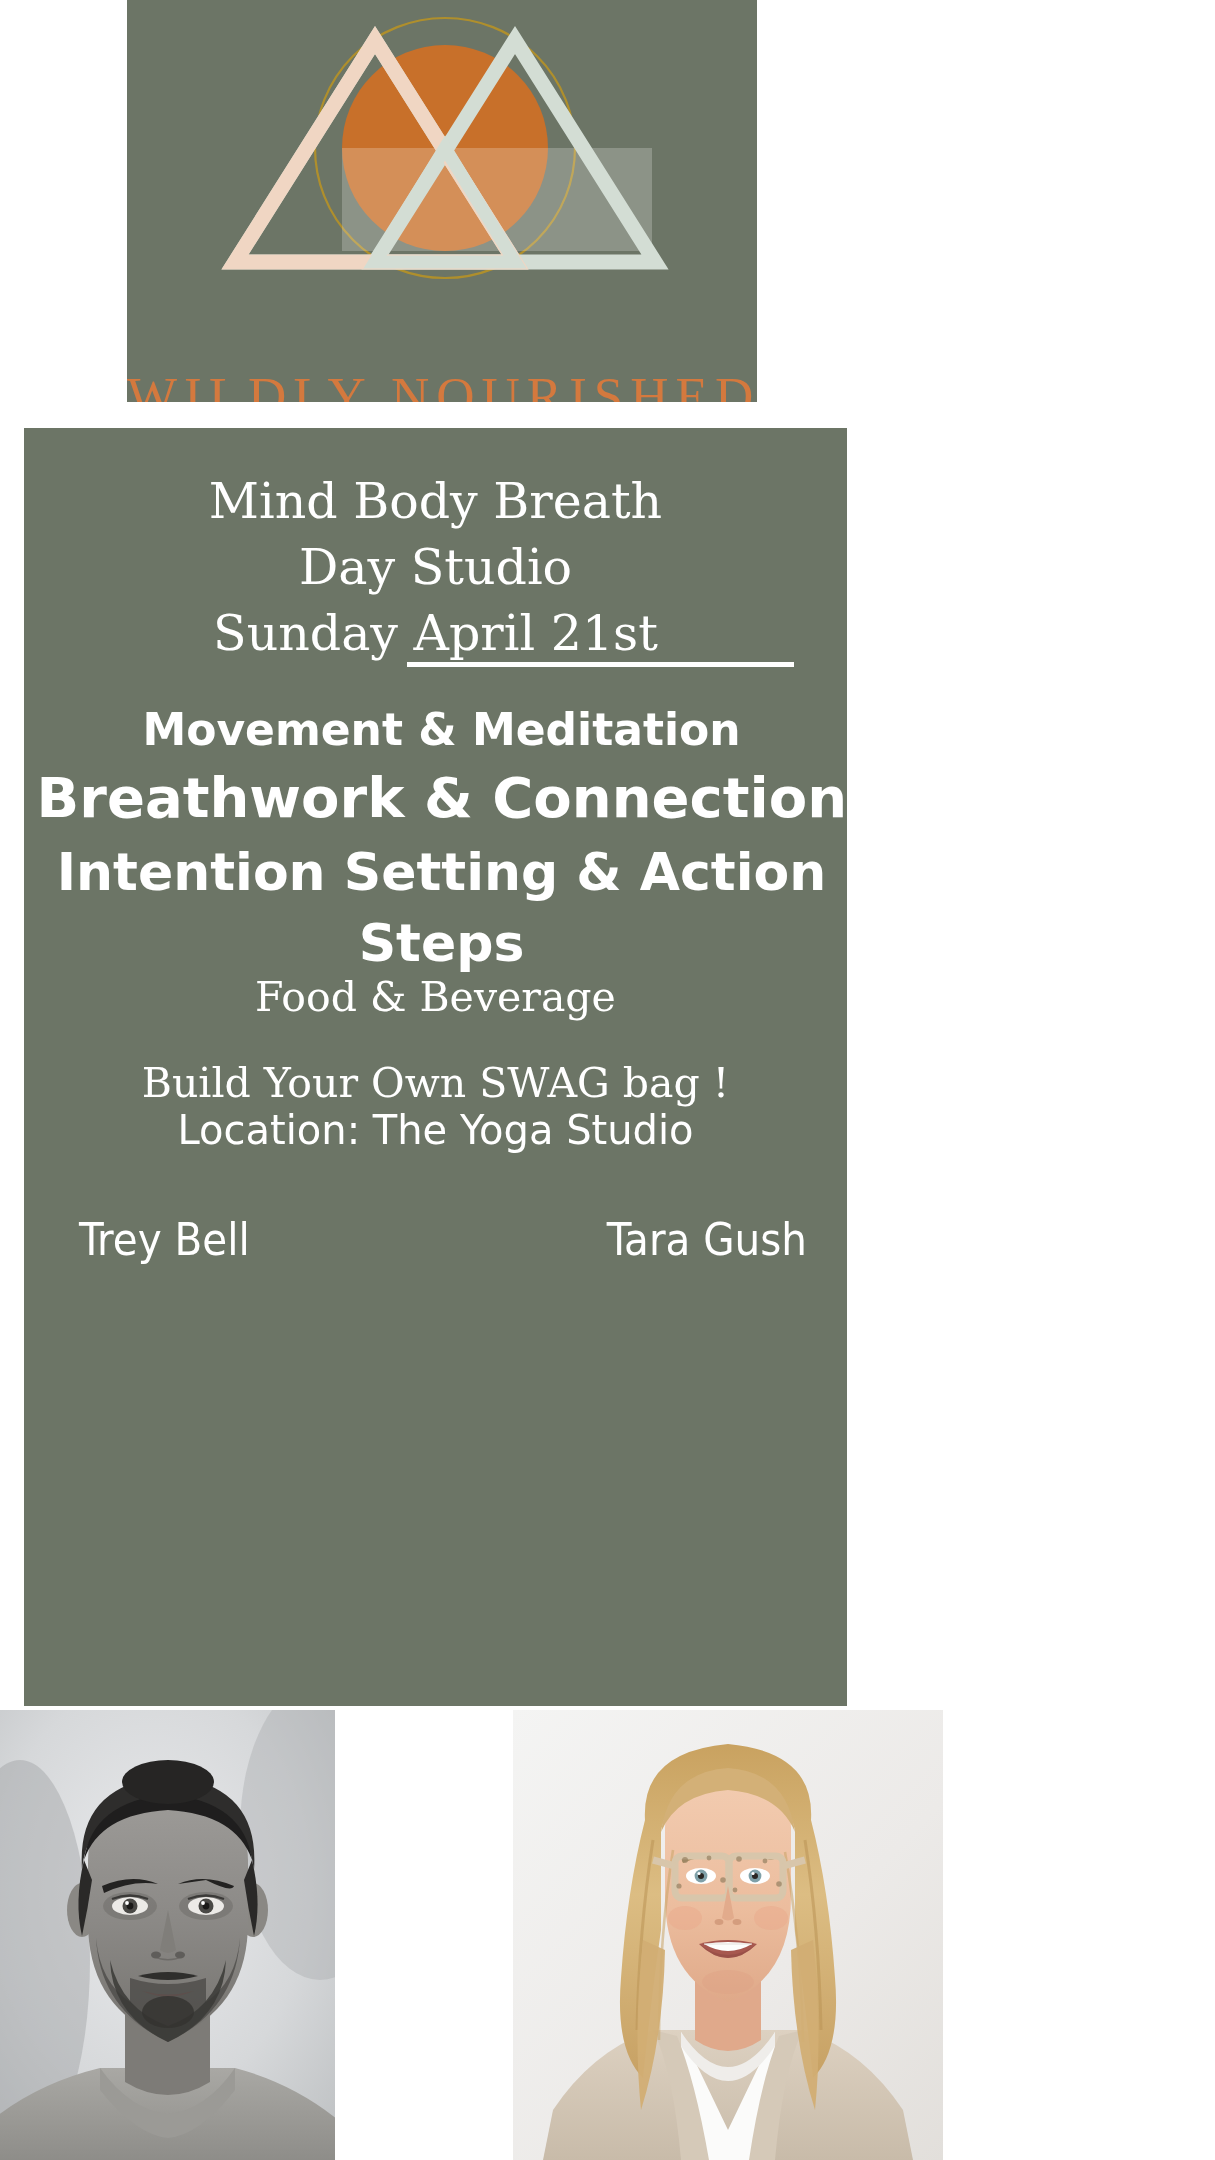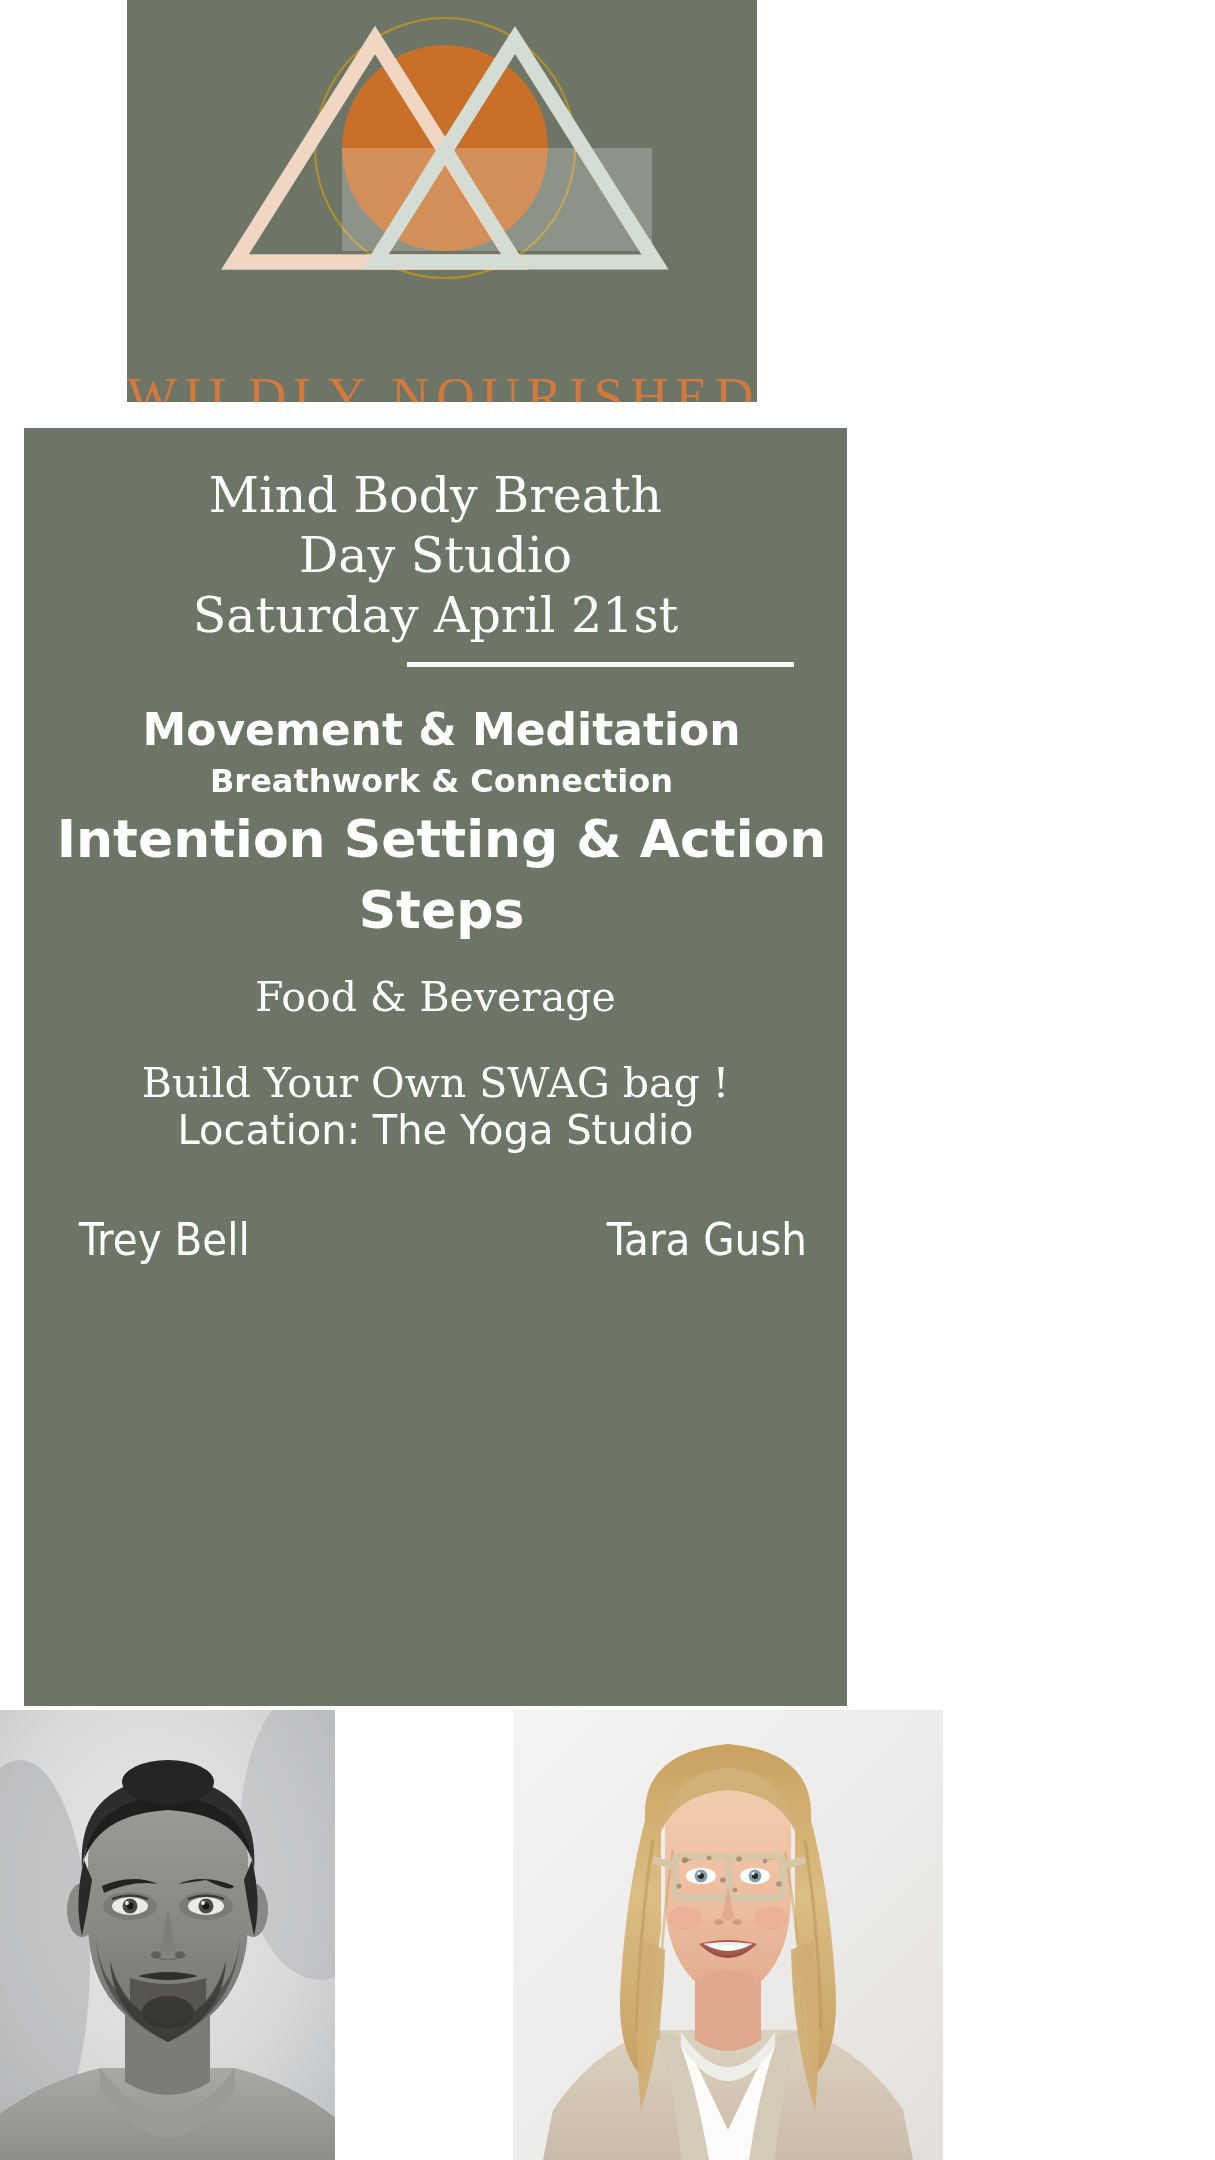--- a/index.html
+++ b/index.html
@@ -28,35 +28,35 @@
     position:absolute;left:24px;top:428px;width:823px;height:1278px;
     background:#6c7566;
   }
   .panel-inner{position:absolute;inset:0;}
 
   .heading{
     position:absolute;left:0;top:38px;width:823px;text-align:center;
     font-family:"DejaVu Serif","Liberation Serif",serif;
     font-size:49px;line-height:1.22;color:#ffffff;font-weight:400;
   }
-  .heading .ln{display:block;}
+  .heading .ln{display:block;margin-top:6px;}
 
   .rule{
     position:absolute;left:383px;top:234px;width:387px;height:5px;
     background:#ffffff;
   }
 
   .bold-block{
     position:absolute;left:0;top:272px;width:823px;text-align:center;
     font-family:"DejaVu Sans","Liberation Sans",sans-serif;
     font-weight:700;color:#ffffff;font-size:46px;line-height:1.37;
   }
   .bold-block .ln{display:block;margin-left:12px;}
   .bold-block .ln.l1{font-size:44px;}
-  .bold-block .ln.l2{font-size:32px;}
+  .bold-block .ln.l2{font-size:56px;text-align:right;}
   .bold-block .ln.l3{font-size:52px;}
 
   .serif-block{
     position:absolute;left:0;top:510px;width:823px;text-align:center;
     font-family:"DejaVu Serif","Liberation Serif",serif;
     font-size:41px;line-height:1.32;color:#ffffff;
   }
   .serif-block .ln{display:block;margin-top:32px;}
 
   .location{
@@ -110,21 +110,21 @@
 
     <div class="logo-word">WILDLY NOURISHED</div>
   </div>
 
   <div class="panel">
     <div class="panel-inner">
 
       <div class="heading">
         <span class="ln">Mind Body Breath</span>
         <span class="ln">Day Studio</span>
-        <span class="ln">Saturday April 21st</span>
+        <span class="ln">Sunday April 21st</span>
       </div>
 
       <div class="rule"></div>
 
       <div class="bold-block">
         <span class="ln l1">Movement &amp; Meditation</span>
         <span class="ln l2">Breathwork &amp; Connection</span>
         <span class="ln l3">Intention Setting &amp; Action Steps</span>
       </div>
 

